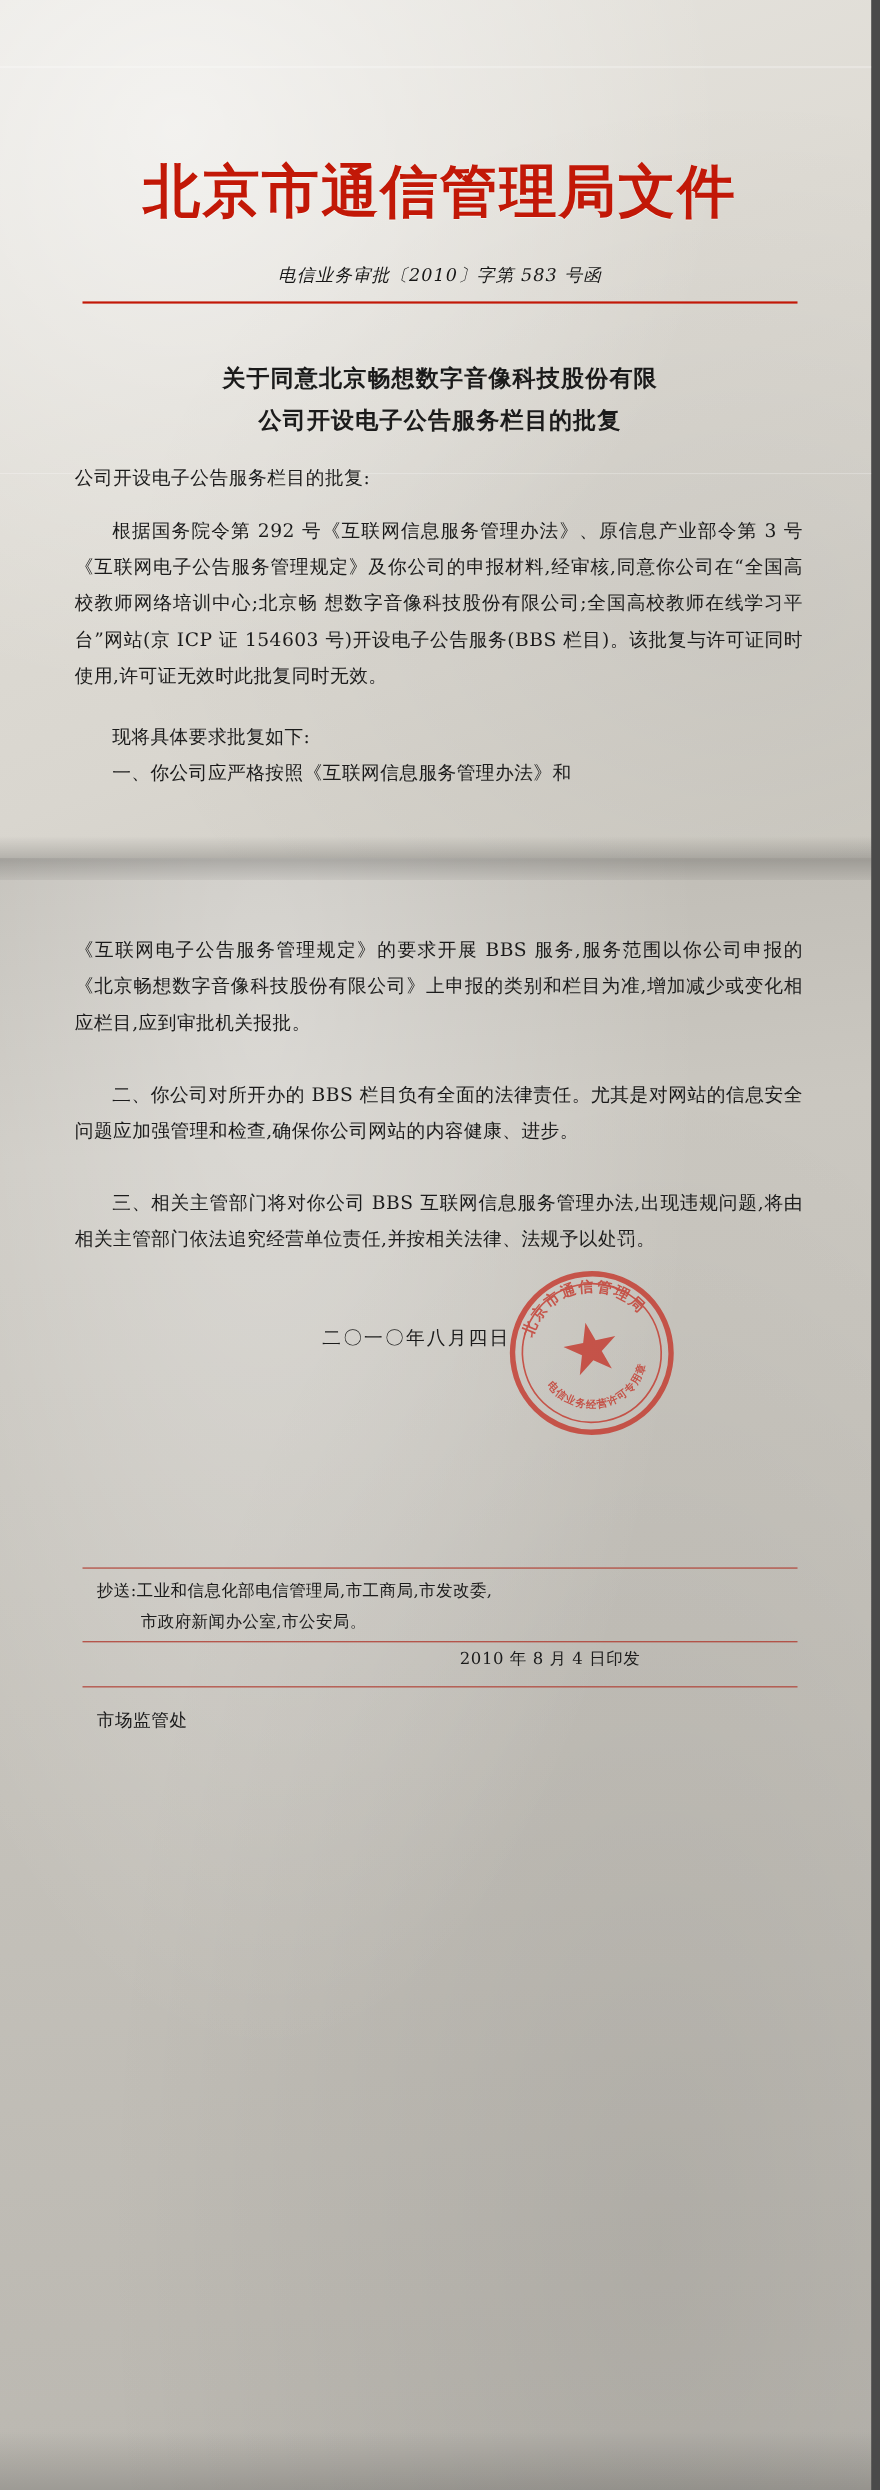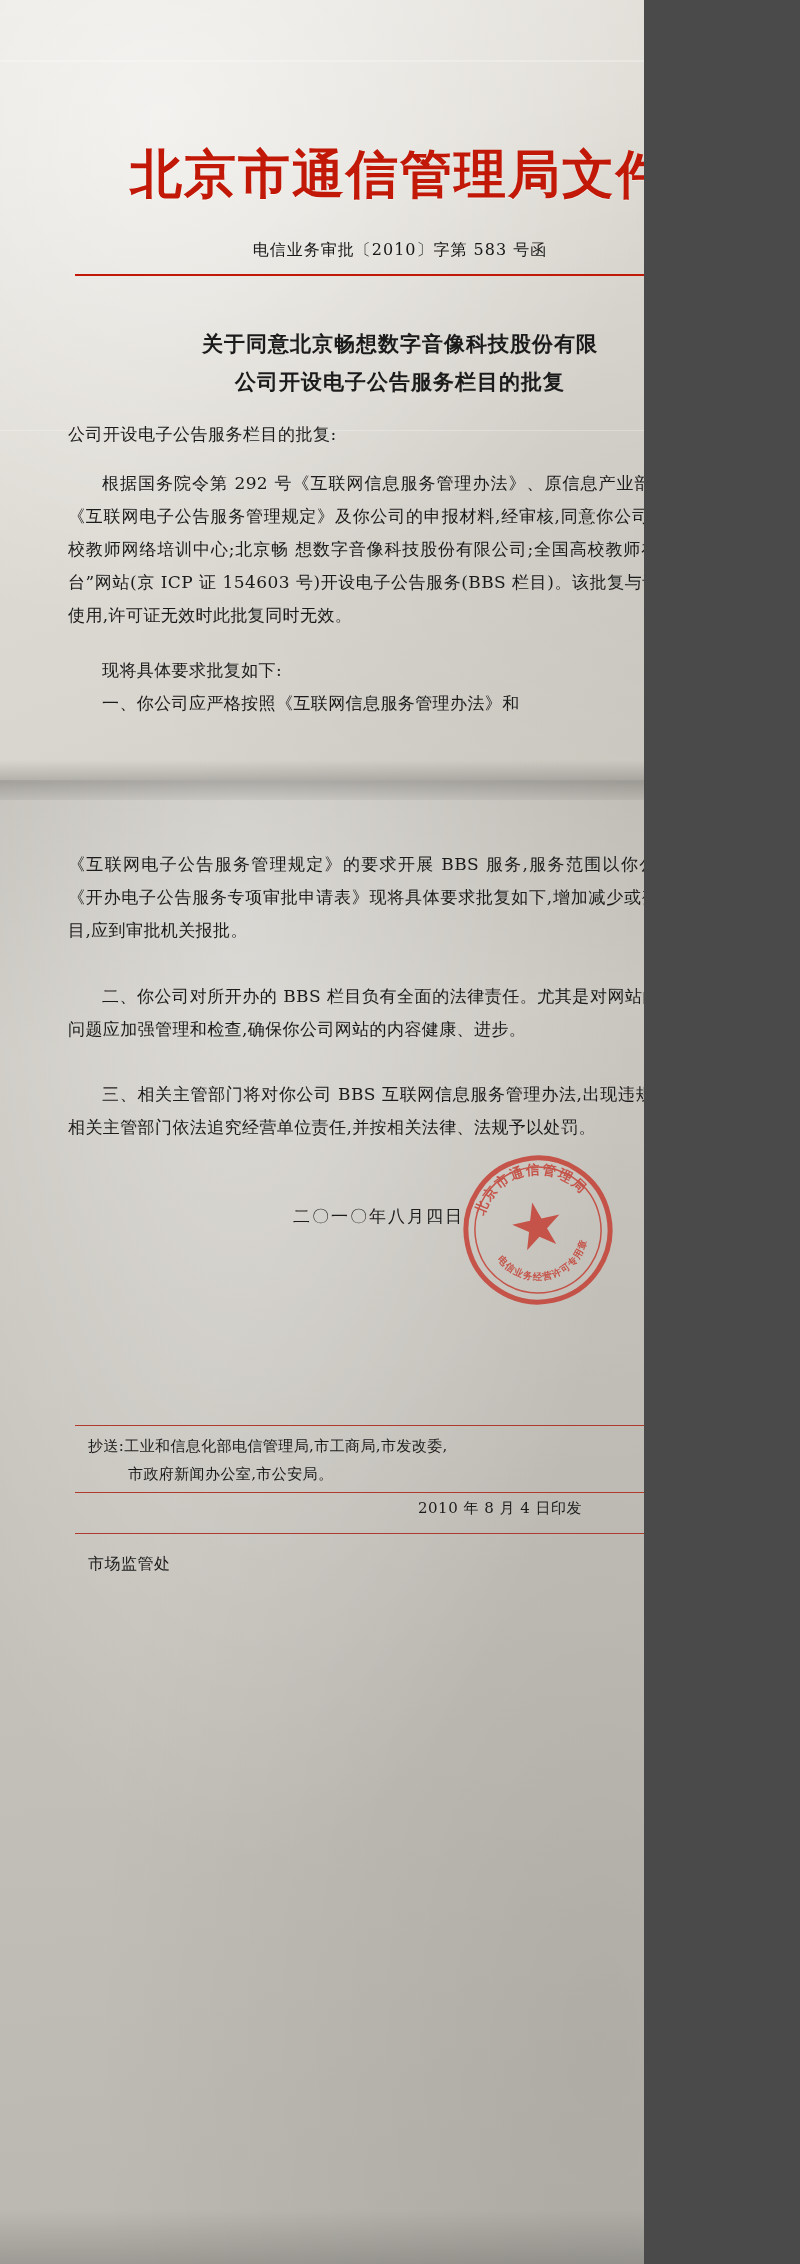--- a/index.html
+++ b/index.html
@@ -2,21 +2,21 @@
 <html lang="zh"><head>
 <meta charset="utf-8">
 <style>
   html, body {
     margin: 0;
     padding: 0;
     background: #4a4a4a;
   }
   #page {
     position: relative;
-    width: 644px;
+    width: 792px;
     height: 2264px;
     overflow: hidden;
     font-family: "DejaVu Serif", "Liberation Serif", serif;
   }
 
   
   .panel {
     position: absolute;
     left: 0;
     width: 800px;
@@ -74,20 +74,21 @@
 
   .docnumber {
     position: absolute;
     top: 240px;
     left: 0;
     width: 800px;
     text-align: center;
     font-size: 16px;
     color: #171717;
     letter-spacing: 1px;
+    font-style: italic;
   }
 
   .redrule {
     position: absolute;
     top: 274px;
     left: 75px;
     width: 650px;
     height: 2px;
     background: #c21807;
   }
@@ -220,21 +221,21 @@
       <div>关于同意北京畅想数字音像科技股份有限</div>
       <div>公司开设电子公告服务栏目的批复</div>
     </div>
 
     <div class="addressee">公司开设电子公告服务栏目的批复:</div>
 
     <div class="para indent p1">根据国务院令第 292 号《互联网信息服务管理办法》、原信息产业部令第 3 号《互联网电子公告服务管理规定》及你公司的申报材料,经审核,同意你公司在“全国高校教师网络培训中心;北京畅 想数字音像科技股份有限公司;全国高校教师在线学习平台”网站(京 ICP 证 154603 号)开设电子公告服务(BBS 栏目)。该批复与许可证同时使用,许可证无效时此批复同时无效。</div>
     <div class="para indent p2">现将具体要求批复如下:</div>
     <div class="para indent p3">一、你公司应严格按照《互联网信息服务管理办法》和</div>
 
-    <div class="para p4">《互联网电子公告服务管理规定》的要求开展 BBS 服务,服务范围以你公司申报的《开办电子公告服务专项审批申请表》现将具体要求批复如下,增加减少或变化相应栏目,应到审批机关报批。</div>
+    <div class="para p4">《互联网电子公告服务管理规定》的要求开展 BBS 服务,服务范围以你公司申报的《北京畅想数字音像科技股份有限公司》上申报的类别和栏目为准,增加减少或变化相应栏目,应到审批机关报批。</div>
     <div class="para indent p5">二、你公司对所开办的 BBS 栏目负有全面的法律责任。尤其是对网站的信息安全问题应加强管理和检查,确保你公司网站的内容健康、进步。</div>
     <div class="para indent p6">三、相关主管部门将对你公司 BBS 互联网信息服务管理办法,出现违规问题,将由相关主管部门依法追究经营单位责任,并按相关法律、法规予以处罚。</div>
 
     <div class="signdate">二〇一〇年八月四日</div>
 
     <div class="seal">
       <svg width="160" height="160" viewBox="0 0 160 160" xmlns="http://www.w3.org/2000/svg">
         <defs>
           <path id="arcTop" d="M 24,80 A 56,56 0 0 1 136,80"></path>
           <path id="arcBottom" d="M 30,80 A 50,50 0 0 0 130,80"></path>

